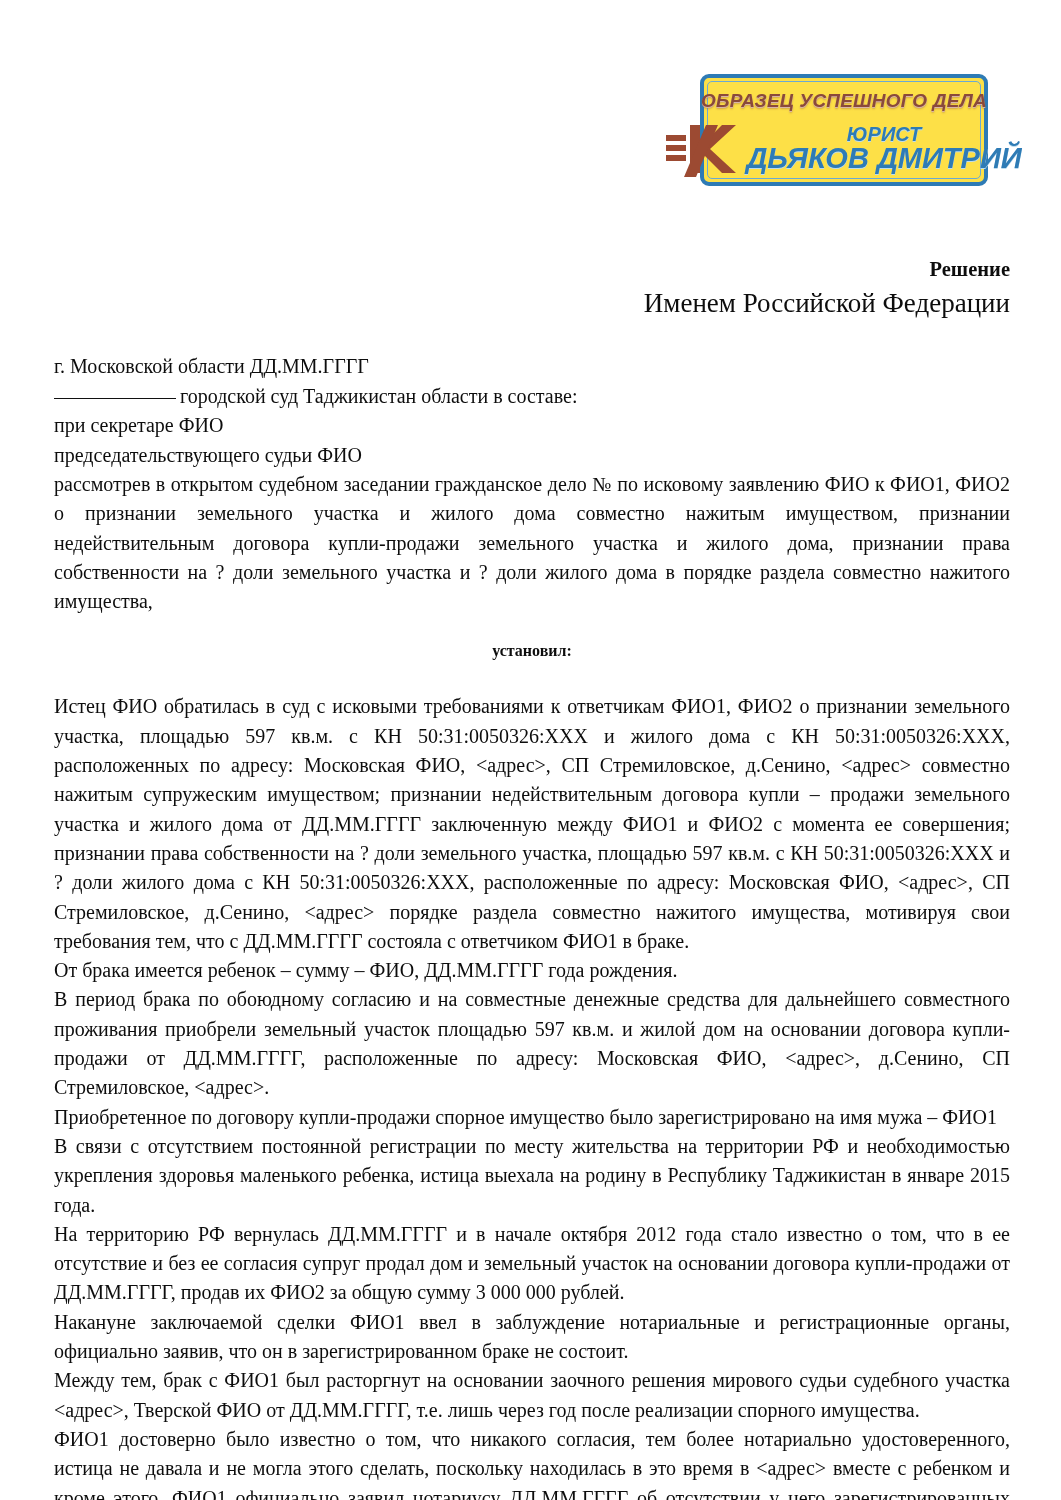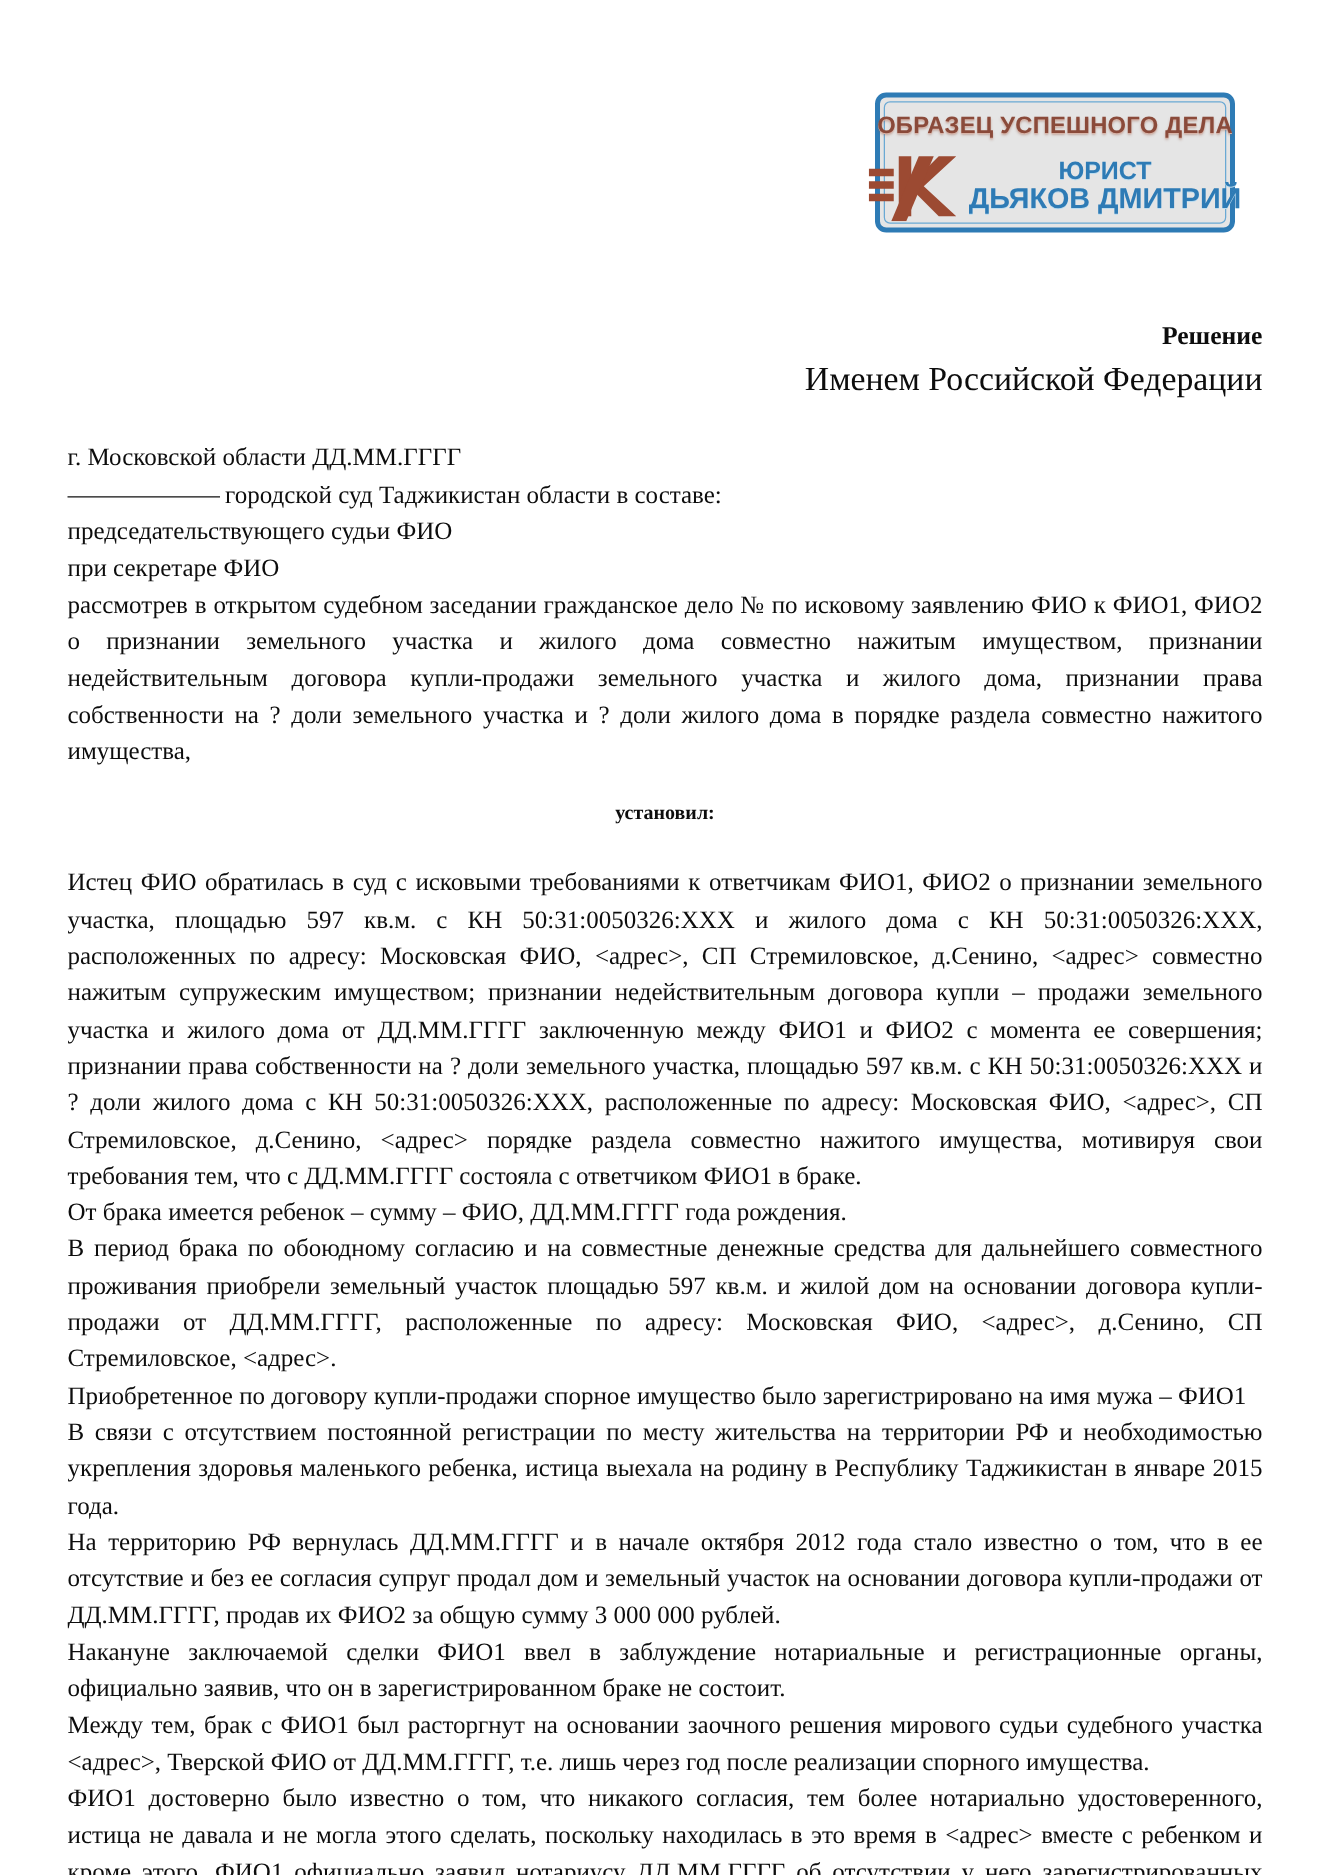--- a/index.html
+++ b/index.html
@@ -21,23 +21,24 @@
 
   
   .stamp {
     position: absolute;
     left: 700px;
     top: 74px;
     width: 288px;
     height: 112px;
     border: 4px solid #2e7bb5;
     border-radius: 9px;
-    background: #e5e5e5;
+    background: #fde047;
     box-sizing: border-box;
     padding: 3px;
+    font-style: italic;
   }
   .stamp-inner {
     width: 100%;
     height: 100%;
     border: 1px solid #6aa9d4;
     border-radius: 5px;
     box-sizing: border-box;
     display: flex;
     flex-direction: column;
     align-items: center;
@@ -76,21 +77,21 @@
     font-family: "Liberation Sans", "DejaVu Sans", sans-serif;
     font-weight: bold;
     font-size: 20px;
     color: #2e7bb5;
     text-shadow: 0 1px 0 #bcdcef;
     white-space: nowrap;
   }
   .stamp-name-2 {
     font-family: "Liberation Sans", "DejaVu Sans", sans-serif;
     font-weight: bold;
-    font-size: 23px;
+    font-size: 29px;
     color: #2e7bb5;
     text-shadow: 0 1px 0 #bcdcef;
     white-space: nowrap;
   }
 
   
   .doc {
     position: absolute;
     left: 54px;
     top: 255px;
@@ -171,22 +172,22 @@
   <div class="doc">
 
     <div class="title-block">
       <span class="title-main">Решение</span>
       <span class="title-sub">Именем Российской Федерации</span>
     </div>
 
     <div class="heading-lines">
       <span class="ln">г. Московской области ДД.ММ.ГГГГ</span>
       <span class="ln"><span class="blank-rule"></span><span>городской суд Таджикистан области в составе:</span></span>
+      <span class="ln">при секретаре ФИО</span>
       <span class="ln">председательствующего судьи ФИО</span>
-      <span class="ln">при секретаре ФИО</span>
     </div>
 
     <p class="para">рассмотрев в открытом судебном заседании гражданское дело № по исковому заявлению ФИО к ФИО1, ФИО2 о признании земельного участка и жилого дома совместно нажитым имуществом, признании недействительным договора купли-продажи земельного участка и жилого дома, признании права собственности на ? доли земельного участка и ? доли жилого дома в порядке раздела совместно нажитого имущества,</p>
 
     <div class="section-head">установил:</div>
 
     <div class="body-block">
       <p class="para">Истец ФИО обратилась в суд с исковыми требованиями к ответчикам ФИО1, ФИО2 о признании земельного участка, площадью 597 кв.м. с КН 50:31:0050326:ХХХ и жилого дома с КН 50:31:0050326:ХХХ, расположенных по адресу: Московская ФИО, &lt;адрес&gt;, СП Стремиловское, д.Сенино, &lt;адрес&gt; совместно нажитым супружеским имуществом; признании недействительным договора купли – продажи земельного участка и жилого дома от ДД.ММ.ГГГГ заключенную между ФИО1 и ФИО2 с момента ее совершения; признании права собственности на ? доли земельного участка, площадью 597 кв.м. с КН 50:31:0050326:ХХХ и ? доли жилого дома с КН 50:31:0050326:ХХХ, расположенные по адресу: Московская ФИО, &lt;адрес&gt;, СП Стремиловское, д.Сенино, &lt;адрес&gt; порядке раздела совместно нажитого имущества, мотивируя свои требования тем, что с ДД.ММ.ГГГГ состояла с ответчиком ФИО1 в браке.</p>
       <p class="para">От брака имеется ребенок – сумму – ФИО, ДД.ММ.ГГГГ года рождения.</p>
       <p class="para">В период брака по обоюдному согласию и на совместные денежные средства для дальнейшего совместного проживания приобрели земельный участок площадью 597 кв.м. и жилой дом на основании договора купли-продажи от ДД.ММ.ГГГГ, расположенные по адресу: Московская ФИО, &lt;адрес&gt;, д.Сенино, СП Стремиловское, &lt;адрес&gt;.</p>

